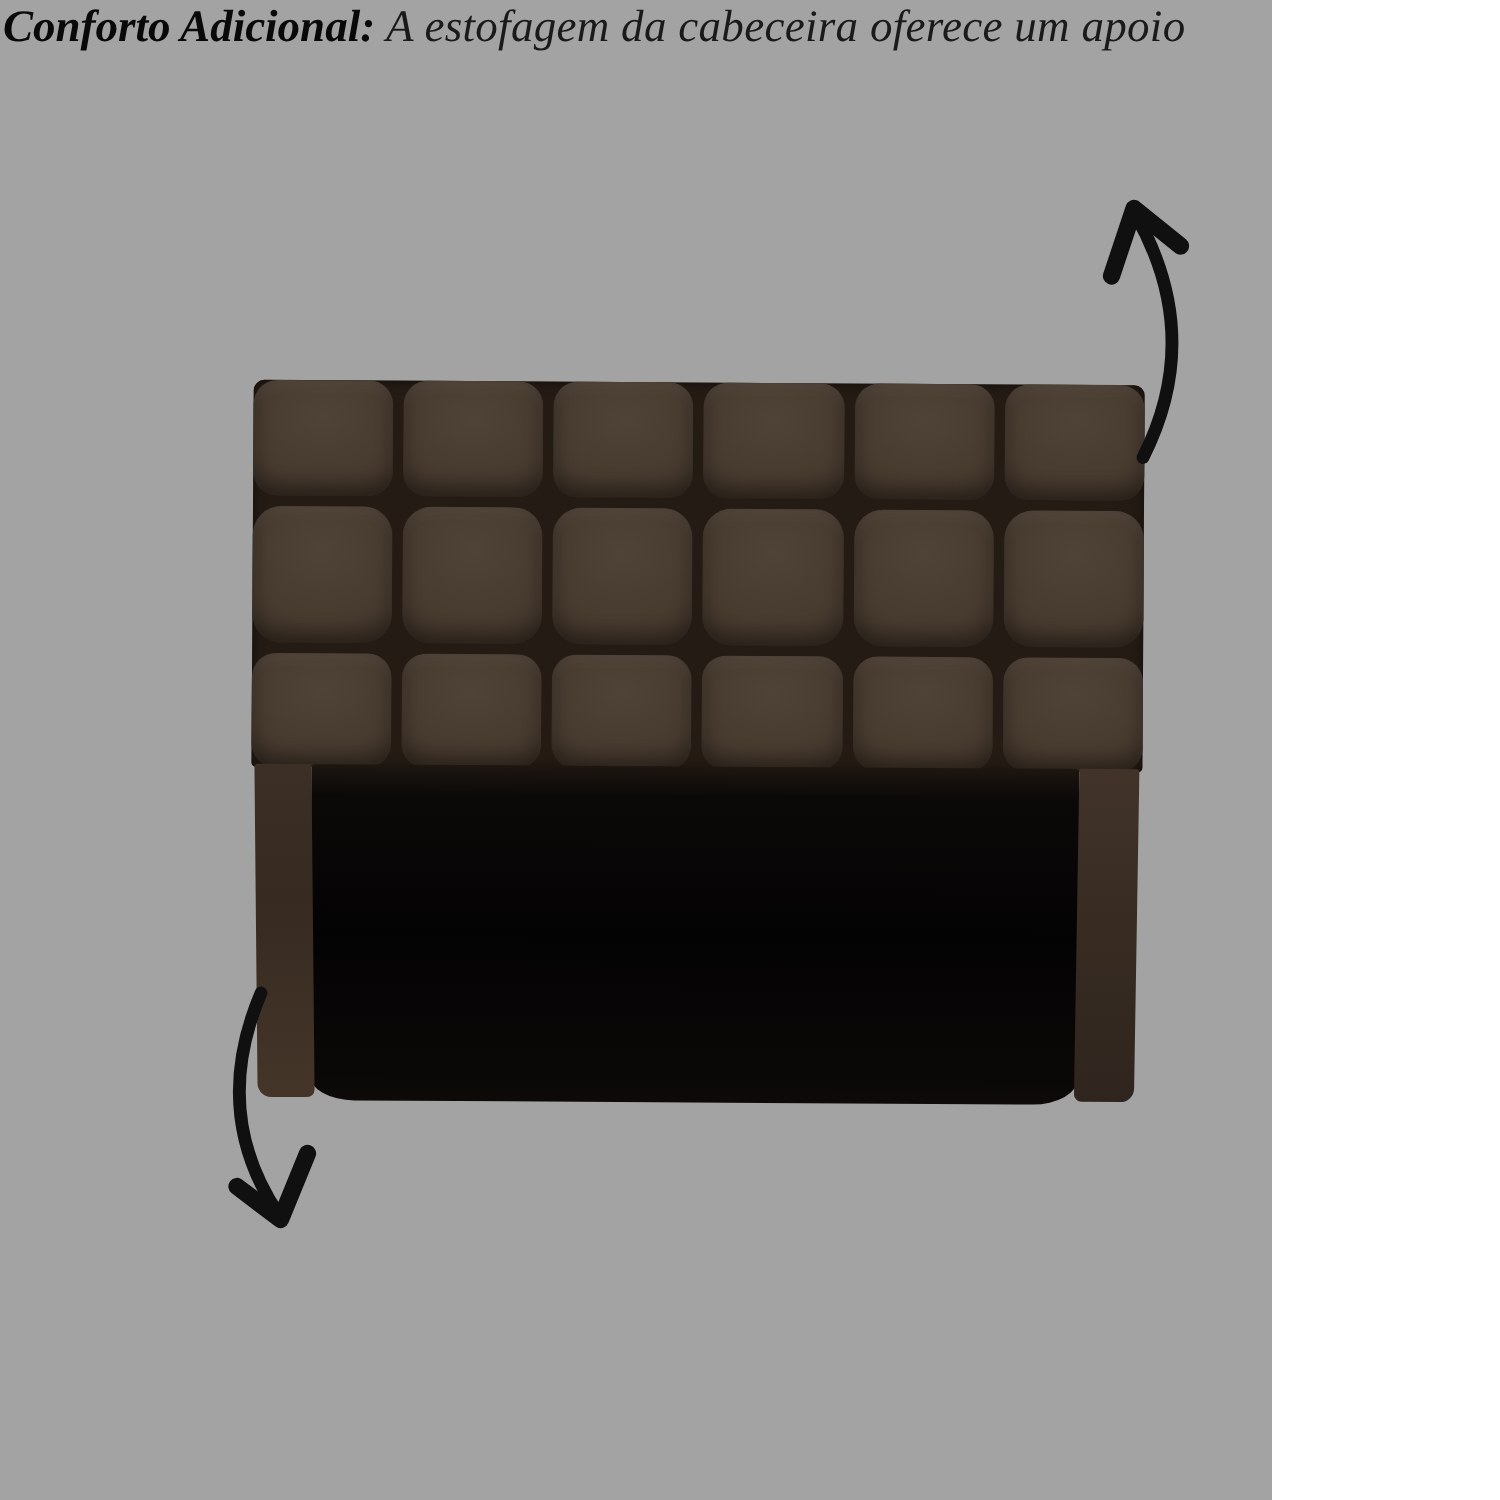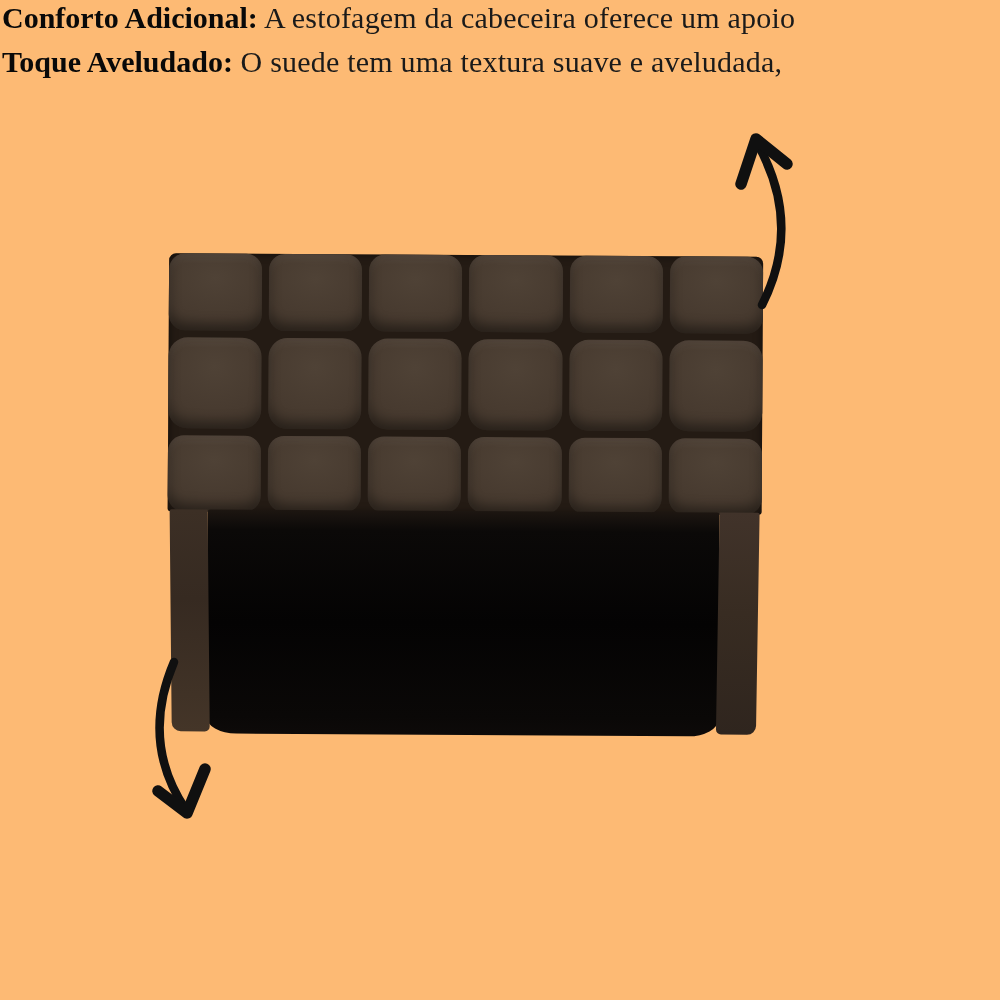--- a/index.html
+++ b/index.html
@@ -2,25 +2,26 @@
 <html><head>
 <meta charset="utf-8">
 <style>
   html, body {
     margin: 0;
     padding: 0;
     background: #ffffff;
   }
   #canvas {
     position: relative;
-    width: 1000px;
+    width: 848px;
     height: 1000px;
-    background: #fdba74;
+    background: #a3a3a3;
     overflow: hidden;
     font-family: "Liberation Serif", "DejaVu Serif", serif;
+    font-style: italic;
   }
 
   
   .textblock {
     position: absolute;
     left: 2px;
     color: #1a1a1a;
     font-size: 30px;
     line-height: 44px;
     letter-spacing: 0.2px;
@@ -120,21 +121,20 @@
     stroke-linejoin: round;
   }
 </style>
 </head>
 <body>
 
 <div id="canvas">
 
   <div id="top-text" class="textblock">
     <div class="line"><b>Conforto Adicional:</b><span> A estofagem da cabeceira oferece um apoio</span></div>
-    <div class="line"><b>Toque Aveludado:</b><span> O suede tem uma textura suave e aveludada,</span></div>
   </div>
 
   <div id="product">
     <div id="tuft-panel">
       <div class="cushion"></div>
       <div class="cushion"></div>
       <div class="cushion"></div>
       <div class="cushion"></div>
       <div class="cushion"></div>
       <div class="cushion"></div>

